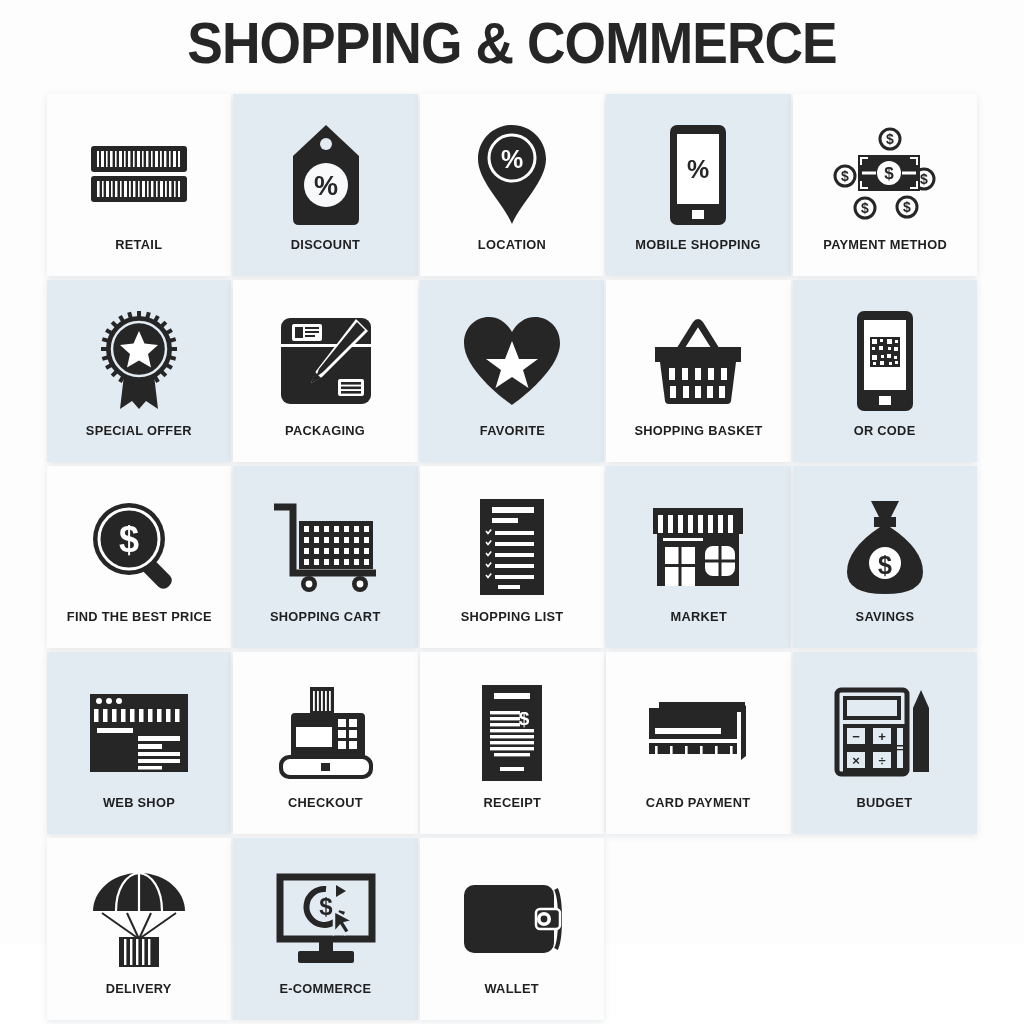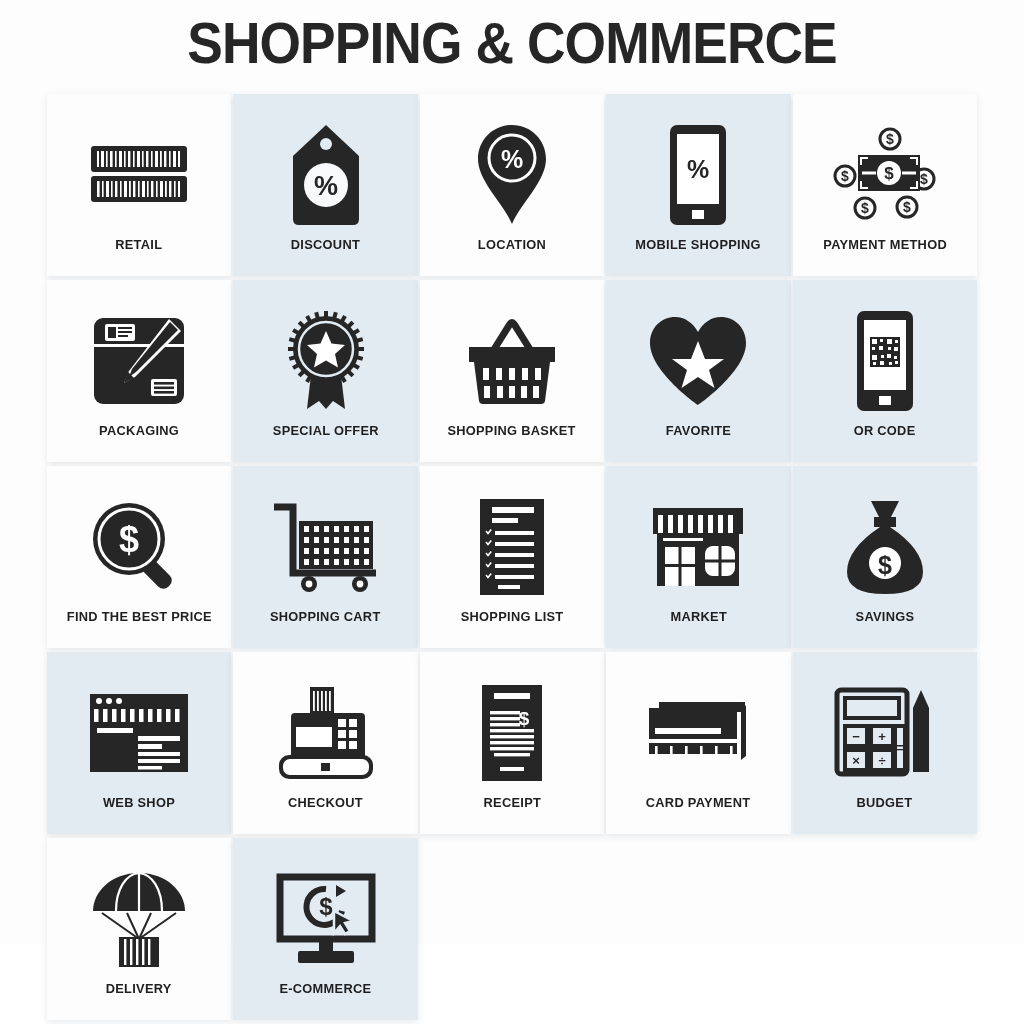--- a/index.html
+++ b/index.html
@@ -199,48 +199,20 @@
             <circle cx="60" cy="46" r="12" fill="#ffffff"></circle>
             <text x="60" y="52" font-family="Liberation Sans, sans-serif" font-size="17" font-weight="bold" fill="#262626" text-anchor="middle">$</text>
             <rect x="33" y="44.5" width="14" height="3" fill="#ffffff"></rect>
             <rect x="73" y="44.5" width="14" height="3" fill="#ffffff"></rect>
           </svg>
         </div>
         <div class="lbl">PAYMENT METHOD</div>
       </div>
     </div>
 
-    <div class="cell white">
-      <div class="inner">
-        <div class="art">
-          <svg width="96" height="92" viewBox="0 0 96 92">
-            <rect x="3" y="3" width="90" height="86" rx="9" fill="#262626"></rect>
-            <rect x="3" y="29" width="90" height="3" fill="#ffffff"></rect>
-            <rect x="14" y="9" width="30" height="17" rx="2" fill="#ffffff"></rect>
-            <g fill="#262626">
-              <rect x="17" y="12" width="8" height="11"></rect>
-              <rect x="27" y="12" width="14" height="2"></rect>
-              <rect x="27" y="16" width="14" height="2"></rect>
-              <rect x="27" y="20" width="10" height="2"></rect>
-            </g>
-            <path d="M78 4 L90 16 L44 62 L33 68 L38 56 Z" fill="#ffffff"></path>
-            <path d="M79 7 L87 15 L45 57 L38 62 L41 54 Z" fill="#262626"></path>
-            <path d="M37 57 L43 63 L33 68 Z" fill="#262626"></path>
-            <rect x="60" y="64" width="26" height="17" rx="2" fill="#ffffff"></rect>
-            <g fill="#262626">
-              <rect x="63" y="67" width="20" height="2.6"></rect>
-              <rect x="63" y="71.5" width="20" height="2.6"></rect>
-              <rect x="63" y="76" width="20" height="2.6"></rect>
-            </g>
-          </svg>
-        </div>
-        <div class="lbl">PACKAGING</div>
-      </div>
-    </div>
-
     <div class="cell blue">
       <div class="inner">
         <div class="art">
           <svg width="86" height="104" viewBox="0 0 86 104">
             <path d="M43 60 L28 66 L24 100 L36 92 L43 100 Z" fill="#262626"></path>
             <path d="M43 60 L58 66 L62 100 L50 92 L43 100 Z" fill="#262626"></path>
             <g fill="#262626">
               <circle cx="43" cy="40" r="33"></circle>
               <g>
                 <rect x="41" y="2" width="4" height="8"></rect>
@@ -273,51 +245,79 @@
             <path d="M43 22 L48.5 34.5 L62 36 L52 45 L55 58.5 L43 51.5 L31 58.5 L34 45 L24 36 L37.5 34.5 Z" fill="#ffffff"></path>
           </svg>
         </div>
         <div class="lbl">SPECIAL OFFER</div>
       </div>
     </div>
 
     <div class="cell white">
       <div class="inner">
         <div class="art">
+          <svg width="96" height="92" viewBox="0 0 96 92">
+            <rect x="3" y="3" width="90" height="86" rx="9" fill="#262626"></rect>
+            <rect x="3" y="29" width="90" height="3" fill="#ffffff"></rect>
+            <rect x="14" y="9" width="30" height="17" rx="2" fill="#ffffff"></rect>
+            <g fill="#262626">
+              <rect x="17" y="12" width="8" height="11"></rect>
+              <rect x="27" y="12" width="14" height="2"></rect>
+              <rect x="27" y="16" width="14" height="2"></rect>
+              <rect x="27" y="20" width="10" height="2"></rect>
+            </g>
+            <path d="M78 4 L90 16 L44 62 L33 68 L38 56 Z" fill="#ffffff"></path>
+            <path d="M79 7 L87 15 L45 57 L38 62 L41 54 Z" fill="#262626"></path>
+            <path d="M37 57 L43 63 L33 68 Z" fill="#262626"></path>
+            <rect x="60" y="64" width="26" height="17" rx="2" fill="#ffffff"></rect>
+            <g fill="#262626">
+              <rect x="63" y="67" width="20" height="2.6"></rect>
+              <rect x="63" y="71.5" width="20" height="2.6"></rect>
+              <rect x="63" y="76" width="20" height="2.6"></rect>
+            </g>
+          </svg>
+        </div>
+        <div class="lbl">PACKAGING</div>
+      </div>
+    </div>
+
+    <div class="cell blue">
+      <div class="inner">
+        <div class="art">
+          <svg width="104" height="94" viewBox="0 0 104 94">
+            <path d="M52 91 C52 91 4 58 4 29 C4 13 16 3 29 3 C39 3 47 9 52 18 C57 9 65 3 75 3 C88 3 100 13 100 29 C100 58 52 91 52 91 Z" fill="#262626"></path>
+            <path d="M52 27 L59 45 L78 45 L63 56 L68.5 74 L52 63 L35.5 74 L41 56 L26 45 L45 45 Z" fill="#ffffff"></path>
+          </svg>
+        </div>
+        <div class="lbl">FAVORITE</div>
+      </div>
+    </div>
+
+    <div class="cell white">
+      <div class="inner">
+        <div class="art">
           <svg width="104" height="92" viewBox="0 0 104 92">
             <path d="M33 36 L50 9 Q52 6 54 9 L71 36" fill="none" stroke="#262626" stroke-width="7" stroke-linecap="round"></path>
             <rect x="9" y="32" width="86" height="15" fill="#262626"></rect>
             <path d="M14 47 L90 47 L85 86 Q84.5 89 81 89 L23 89 Q19.5 89 19 86 Z" fill="#262626"></path>
             <g fill="#ffffff">
               <rect x="23" y="53" width="6" height="12"></rect>
                 <rect x="36" y="53" width="6" height="12"></rect>
               <rect x="49" y="53" width="6" height="12"></rect>
                 <rect x="62" y="53" width="6" height="12"></rect>
               <rect x="75" y="53" width="6" height="12"></rect>
               <rect x="24" y="71" width="6" height="12"></rect>
                 <rect x="37" y="71" width="6" height="12"></rect>
               <rect x="49" y="71" width="6" height="12"></rect>
                 <rect x="61" y="71" width="6" height="12"></rect>
               <rect x="73" y="71" width="6" height="12"></rect>
             </g>
           </svg>
         </div>
         <div class="lbl">SHOPPING BASKET</div>
-      </div>
-    </div>
-
-    <div class="cell blue">
-      <div class="inner">
-        <div class="art">
-          <svg width="104" height="94" viewBox="0 0 104 94">
-            <path d="M52 91 C52 91 4 58 4 29 C4 13 16 3 29 3 C39 3 47 9 52 18 C57 9 65 3 75 3 C88 3 100 13 100 29 C100 58 52 91 52 91 Z" fill="#262626"></path>
-            <path d="M52 27 L59 45 L78 45 L63 56 L68.5 74 L52 63 L35.5 74 L41 56 L26 45 L45 45 Z" fill="#ffffff"></path>
-          </svg>
-        </div>
-        <div class="lbl">FAVORITE</div>
       </div>
     </div>
 
     <div class="cell blue">
       <div class="inner">
         <div class="art">
           <svg width="62" height="104" viewBox="0 0 62 104">
             <rect x="3" y="2" width="56" height="100" rx="7" fill="#262626"></rect>
             <rect x="10" y="11" width="42" height="70" fill="#ffffff"></rect>
             <g fill="#262626">
@@ -676,15 +676,29 @@
             <path d="M52 16 A18 18 0 1 0 68 38" fill="none" stroke="#262626" stroke-width="6"></path>
             <path d="M62 12 L72 18 L62 24 Z" fill="#262626"></path>
             <text x="52" y="42" font-family="Liberation Sans, sans-serif" font-size="24" font-weight="bold" fill="#262626" text-anchor="middle">$</text>
             <path d="M60 38 L60 60 L66 53 L71 61 L76 58 L71 50 L79 48 Z" fill="#262626" stroke="#e2eaf2" stroke-width="2.5"></path>
           </svg>
         </div>
         <div class="lbl">E-COMMERCE</div>
       </div>
     </div>
 
+    <div class="cell white">
+      <div class="inner">
+        <div class="art">
+          <svg width="104" height="80" viewBox="0 0 104 80">
+            <path d="M96 10 Q100 18 100 40 Q100 62 96 70" fill="none" stroke="#262626" stroke-width="4"></path>
+            <rect x="4" y="6" width="90" height="68" rx="10" fill="#262626"></rect>
+            <rect x="76" y="30" width="24" height="20" rx="4" fill="#262626" stroke="#ffffff" stroke-width="2.5"></rect>
+            <circle cx="84" cy="40" r="7" fill="#ffffff"></circle>
+            <circle cx="84" cy="40" r="3.4" fill="#262626"></circle>
+          </svg>
+        </div>
+        <div class="lbl">WALLET</div>
+      </div>
+    </div>
 
   </div>
 </div>
 
 </body></html>

